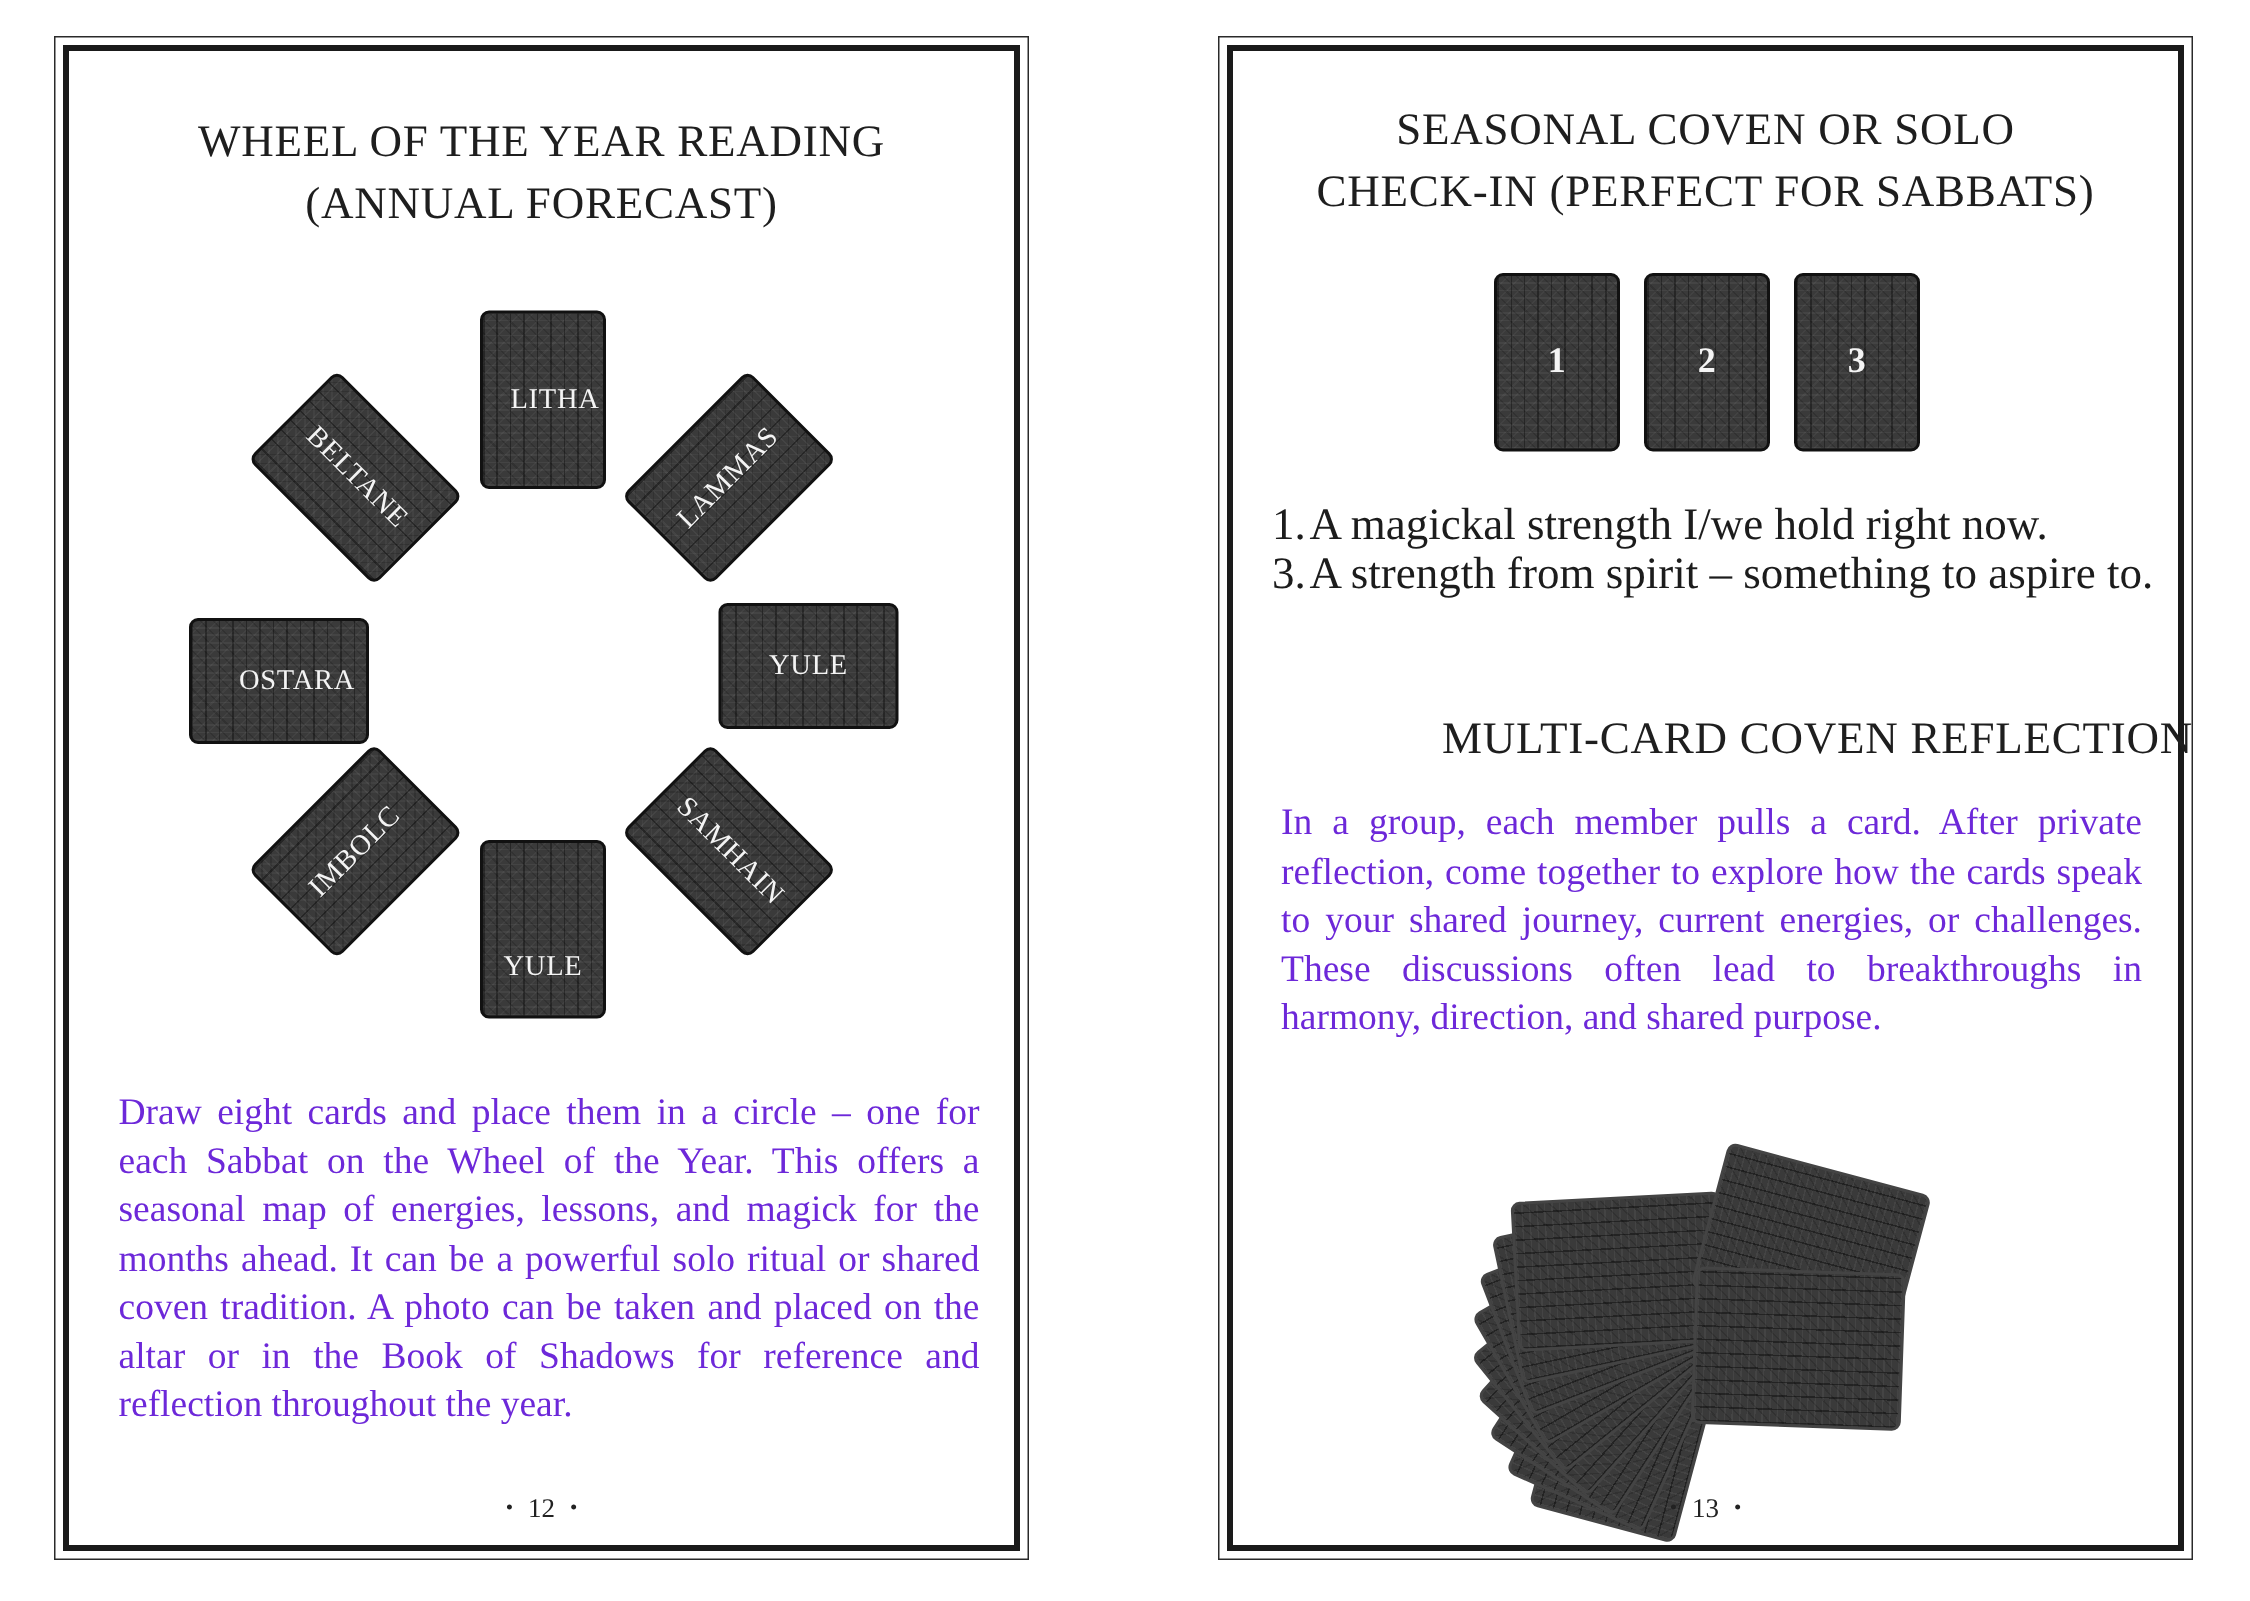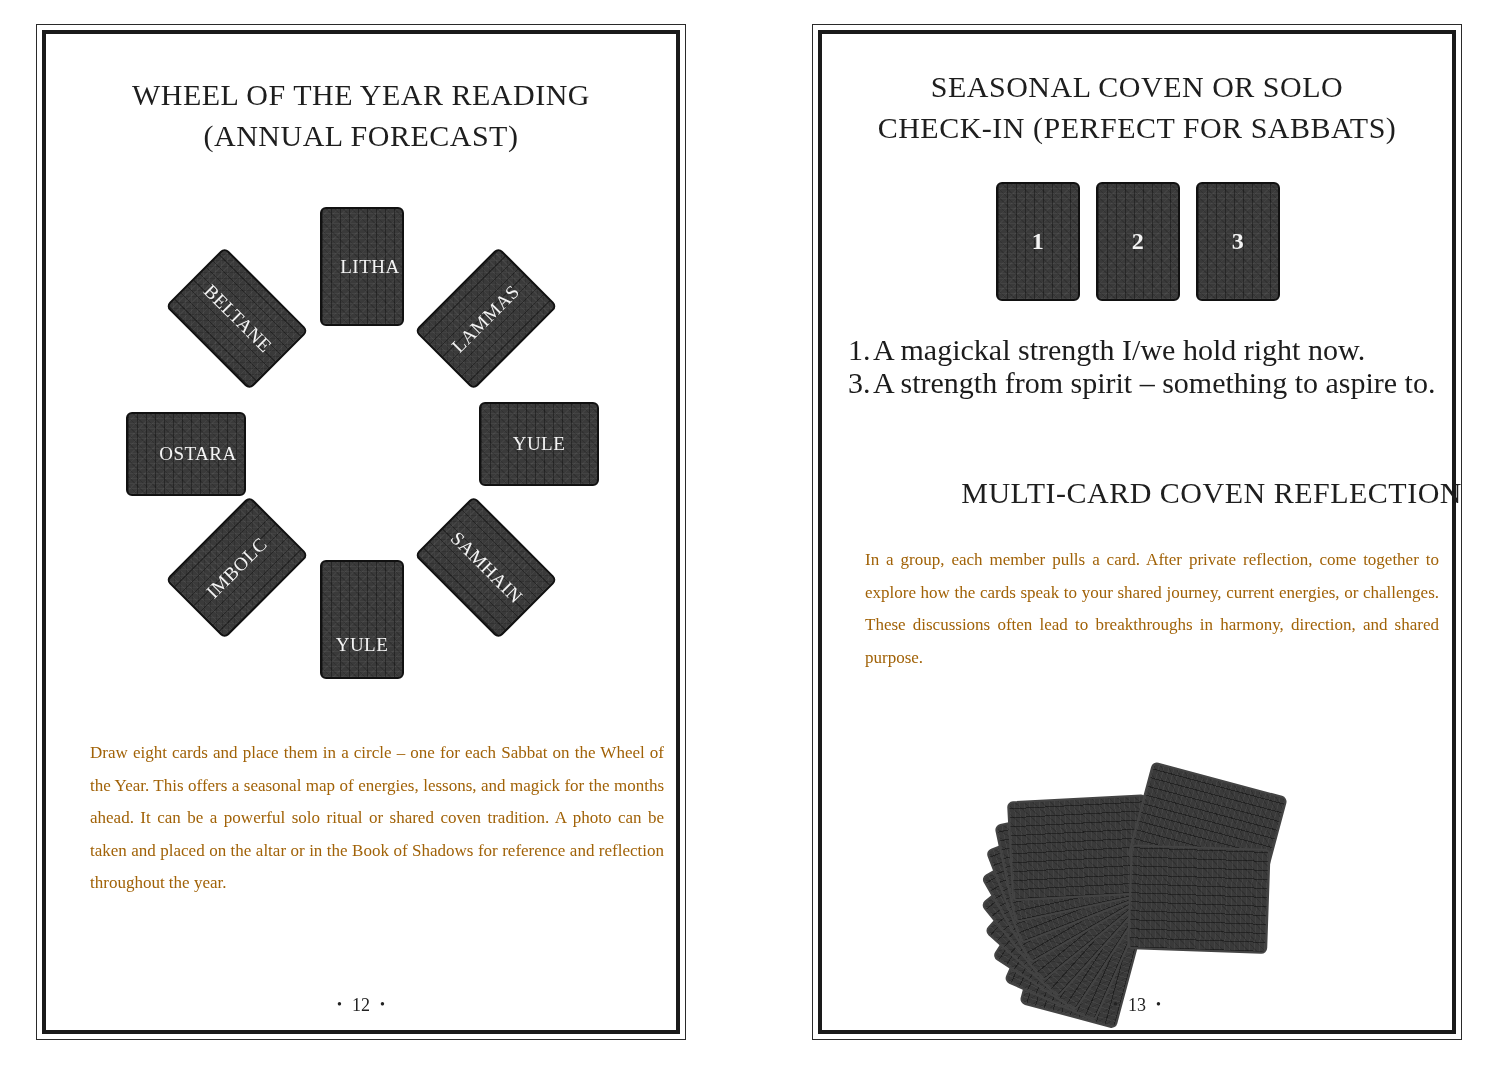--- a/index.html
+++ b/index.html
@@ -34,22 +34,22 @@
       repeating-linear-gradient(0deg, rgba(255,255,255,0.05) 0 1px, transparent 1px 5px),
       repeating-linear-gradient(45deg, rgba(0,0,0,0.15) 0 1px, transparent 1px 6px),
       repeating-linear-gradient(-45deg, rgba(255,255,255,0.04) 0 1px, transparent 1px 6px);
     display: flex; align-items: center; justify-content: center;
     color: #f4f4f4; font-size: 19px; letter-spacing: 0.5px;
   }
   .card.portrait { width: 84px; height: 119px; }
   .card.landscape { width: 120px; height: 84px; }
   .card.num { font-size: 24px; font-weight: bold; }
   .body-text {
-    position: absolute; font-size: 17px; line-height: 32.5px;
-    text-align: justify; color: #a16207; margin: 15px;
+    position: absolute; font-size: 25px; line-height: 32.5px;
+    text-align: justify; color: #6d28d9; margin: 4px;
   }
   .page-num {
     position: absolute; left: 0; width: 100%; text-align: center;
     top: 971px; font-size: 18px; color: #222;
   }
   .page-num .dot { font-size: 14px; margin: 0 10px; vertical-align: 2px; }
   .list { position: absolute; margin: 0; padding: 0; list-style: none; }
   .list li { font-size: 30px; line-height: 32.5px; color: #1c1c1c; white-space: nowrap; }
   .list li .n { display: inline-block; width: 25px; }
   .section-heading {

